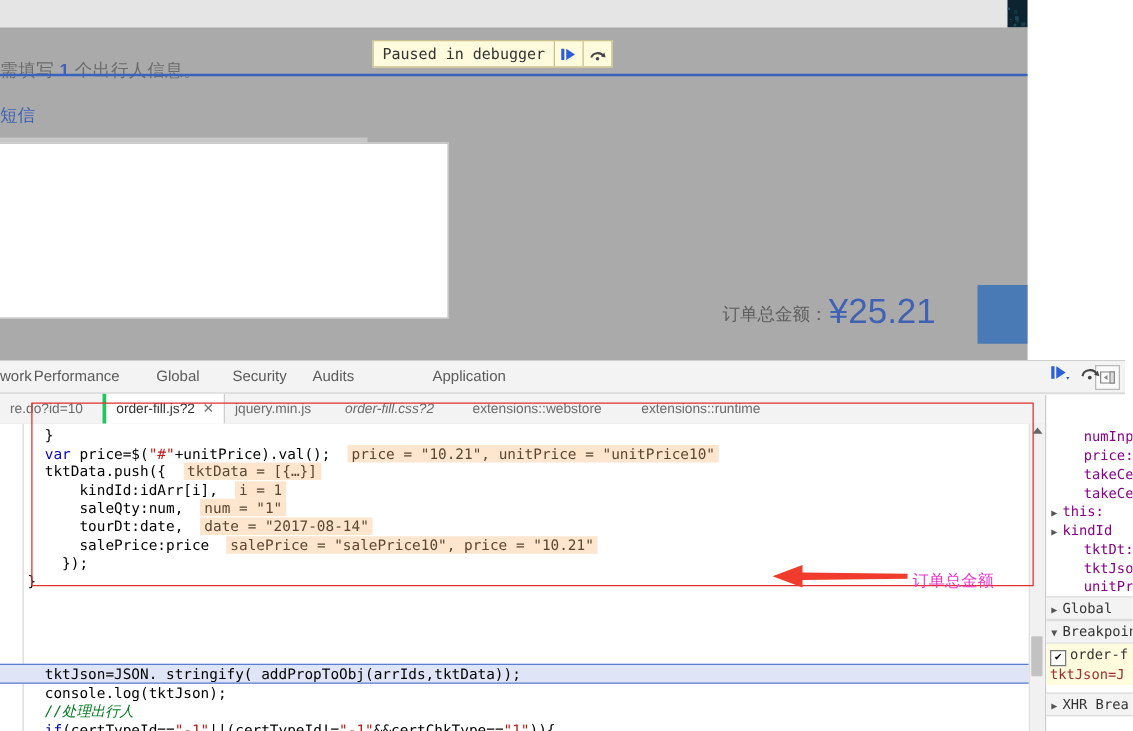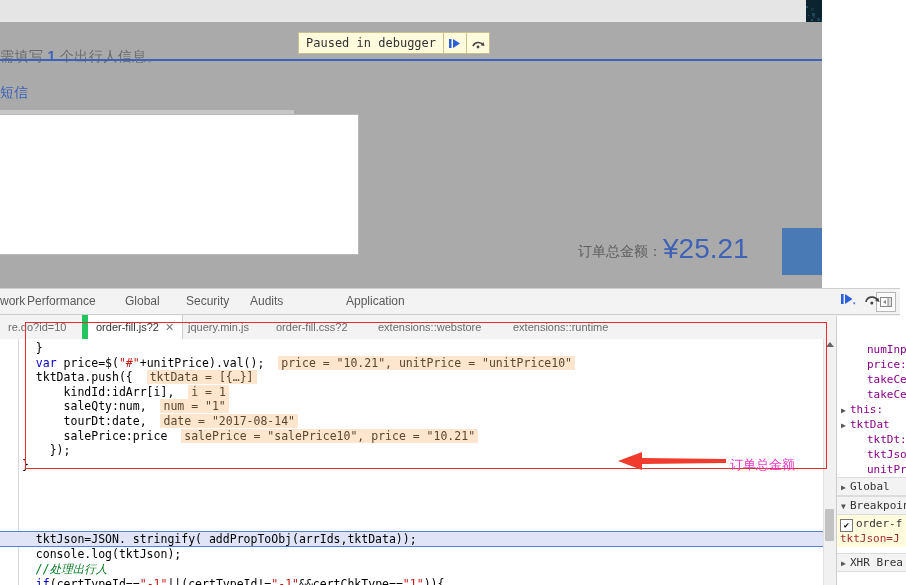--- a/index.html
+++ b/index.html
@@ -39,21 +39,21 @@
     border-top:1px solid #cfcfcf;}
   .dt-tabbar{position:relative;height:25px;background:#f3f3f3;border-bottom:1px solid #cdcdcd;}
   .dt-tabbar .dt-tab{position:absolute;top:0;height:25px;line-height:25px;font-size:12px;
      color:#5a5a5a;white-space:nowrap;cursor:pointer;}
   .dt-right-ctrl{position:absolute;right:4px;top:3px;width:18px;height:18px;
      border:1px solid #b8b8b8;background:#fafafa;display:flex;align-items:center;justify-content:center;cursor:pointer;}
   
   .file-tabbar{position:relative;height:24px;background:#f3f3f3;border-bottom:1px solid #cdcdcd;}
   .file-tab{position:absolute;top:0;height:24px;line-height:24px;font-size:11px;color:#6b6b6b;
      white-space:nowrap;padding:0 8px;cursor:pointer;}
-  .file-tab.active{background:#ffffff;border-left:6px solid #22c55e;border-right:1px solid #cdcdcd;
+  .file-tab.active{background:#ffffff;border-left:3px solid #22c55e;border-right:1px solid #cdcdcd;
      color:#333;}
   .file-tab .x{margin-left:6px;color:#777;}
   
   .src-pane{position:absolute;left:0;top:50px;width:836px;height:247px;background:#ffffff;overflow:hidden;}
   .code{position:absolute;left:22px;top:2px;font-family:"DejaVu Sans Mono", monospace;
      font-size:11.5px;line-height:14.6px;white-space:pre;}
   .code .ln{height:14.6px;white-space:pre;}
   .kw{color:#0000c0;}
   .str{color:#c41a16;}
   .cm{color:#007a1e;font-style:italic;}
@@ -187,21 +187,21 @@
       <div class="dt-tab" style="left: 125px;"><span>Global</span></div>
       <div class="dt-tab" style="left: 186px;"><span>Security</span></div>
       <div class="dt-tab" style="left: 250px;"><span>Audits</span></div>
       <div class="dt-tab" style="left: 320px; margin-left: 26px;"><span>Application</span></div>
     </div>
 
   <div class="file-tabbar" id="file-tabbar">
       <div class="file-tab" style="left: 0px;"><span>re.do?id=10</span></div>
       <div class="file-tab active" style="left: 82px;"><span>order-fill.js?2</span><span class="x">✕</span></div>
       <div class="file-tab" style="left: 180px;"><span>jquery.min.js</span></div>
-      <div class="file-tab" style="left: 268px;"><span>order-fill.css?2</span></div>
+      <div class="file-tab" style="left: 268px; font-style: italic;"><span>order-fill.css?2</span></div>
       <div class="file-tab" style="left: 370px;"><span>extensions::webstore</span></div>
       <div class="file-tab" style="left: 505px;"><span>extensions::runtime</span></div>
     </div>
 
   <div class="src-pane">
     <div class="gutter-line"></div>
     <div class="code" id="code-root"><div class="ln"><span class="pl">  }</span></div><div class="ln"><span class="kw">  var </span><span class="pl">price=$(</span><span class="str">"#"</span><span class="pl">+unitPrice).val();</span>  <span class="hint">price = "10.21", unitPrice = "unitPrice10"</span></div><div class="ln"><span class="pl">  tktData.push({</span>  <span class="hint">tktData = [{…}]</span></div><div class="ln"><span class="pl">      kindId:idArr[i],</span>  <span class="hint">i = 1</span></div><div class="ln"><span class="pl">      saleQty:num,</span>  <span class="hint">num = "1"</span></div><div class="ln"><span class="pl">      tourDt:date,</span>  <span class="hint">date = "2017-08-14"</span></div><div class="ln"><span class="pl">      salePrice:price</span>  <span class="hint">salePrice = "salePrice10", price = "10.21"</span></div><div class="ln"><span class="pl">    });</span></div><div class="ln"><span class="pl">}</span></div><div class="ln"><span class="pl"></span></div><div class="ln"><span class="pl"></span></div><div class="ln"><span class="pl"></span></div><div class="ln"><span class="pl"></span></div><div class="ln" style="background: rgb(223, 229, 247); border-top: 1px solid rgb(90, 126, 208); border-bottom: 1px solid rgb(90, 126, 208); margin-left: -22px; padding-left: 22px; width: 836px;"><span class="pl">  tktJson=JSON. stringify( addPropToObj(arrIds,tktData));</span></div><div class="ln"><span class="pl">  console.log(tktJson);</span></div><div class="ln"><span class="cm">  //处理出行人</span></div><div class="ln"><span class="kw">  if</span><span class="pl">(certTypeId==</span><span class="str">"-1"</span><span class="pl">||(certTypeId!=</span><span class="str">"-1"</span><span class="pl">&amp;&amp;certChkType==</span><span class="str">"1"</span><span class="pl">)){</span></div></div>
 
     <div class="src-scroll">
       <div class="arrow-up"></div>
@@ -210,21 +210,21 @@
   </div>
 
   <div class="dt-sidebar">
     <div style="position:absolute;right:3px;top:25px;display:flex;gap:6px;align-items:center;"></div>
     <div id="scope-rows" style="padding-top:26px;">
         <div class="sb-row ind"><span>numInp</span></div>
         <div class="sb-row ind"><span>price:</span></div>
         <div class="sb-row ind"><span>takeCe</span></div>
         <div class="sb-row ind"><span>takeCe</span></div>
         <div class="sb-row"><span class="sb-arrow">▶</span><span>this: </span></div>
-        <div class="sb-row"><span class="sb-arrow">▶</span><span>tktDat</span></div>
+        <div class="sb-row"><span class="sb-arrow">▶</span><span>kindId</span></div>
         <div class="sb-row ind"><span>tktDt:</span></div>
         <div class="sb-row ind"><span>tktJso</span></div>
         <div class="sb-row ind"><span>unitPr</span></div>
       </div>
     <div class="sb-sec">
       <span class="sb-arrow">▶</span><span>Global</span>
     </div>
     <div class="sb-sec">
       <span class="sb-arrow">▼</span><span>Breakpoints</span>
     </div>

